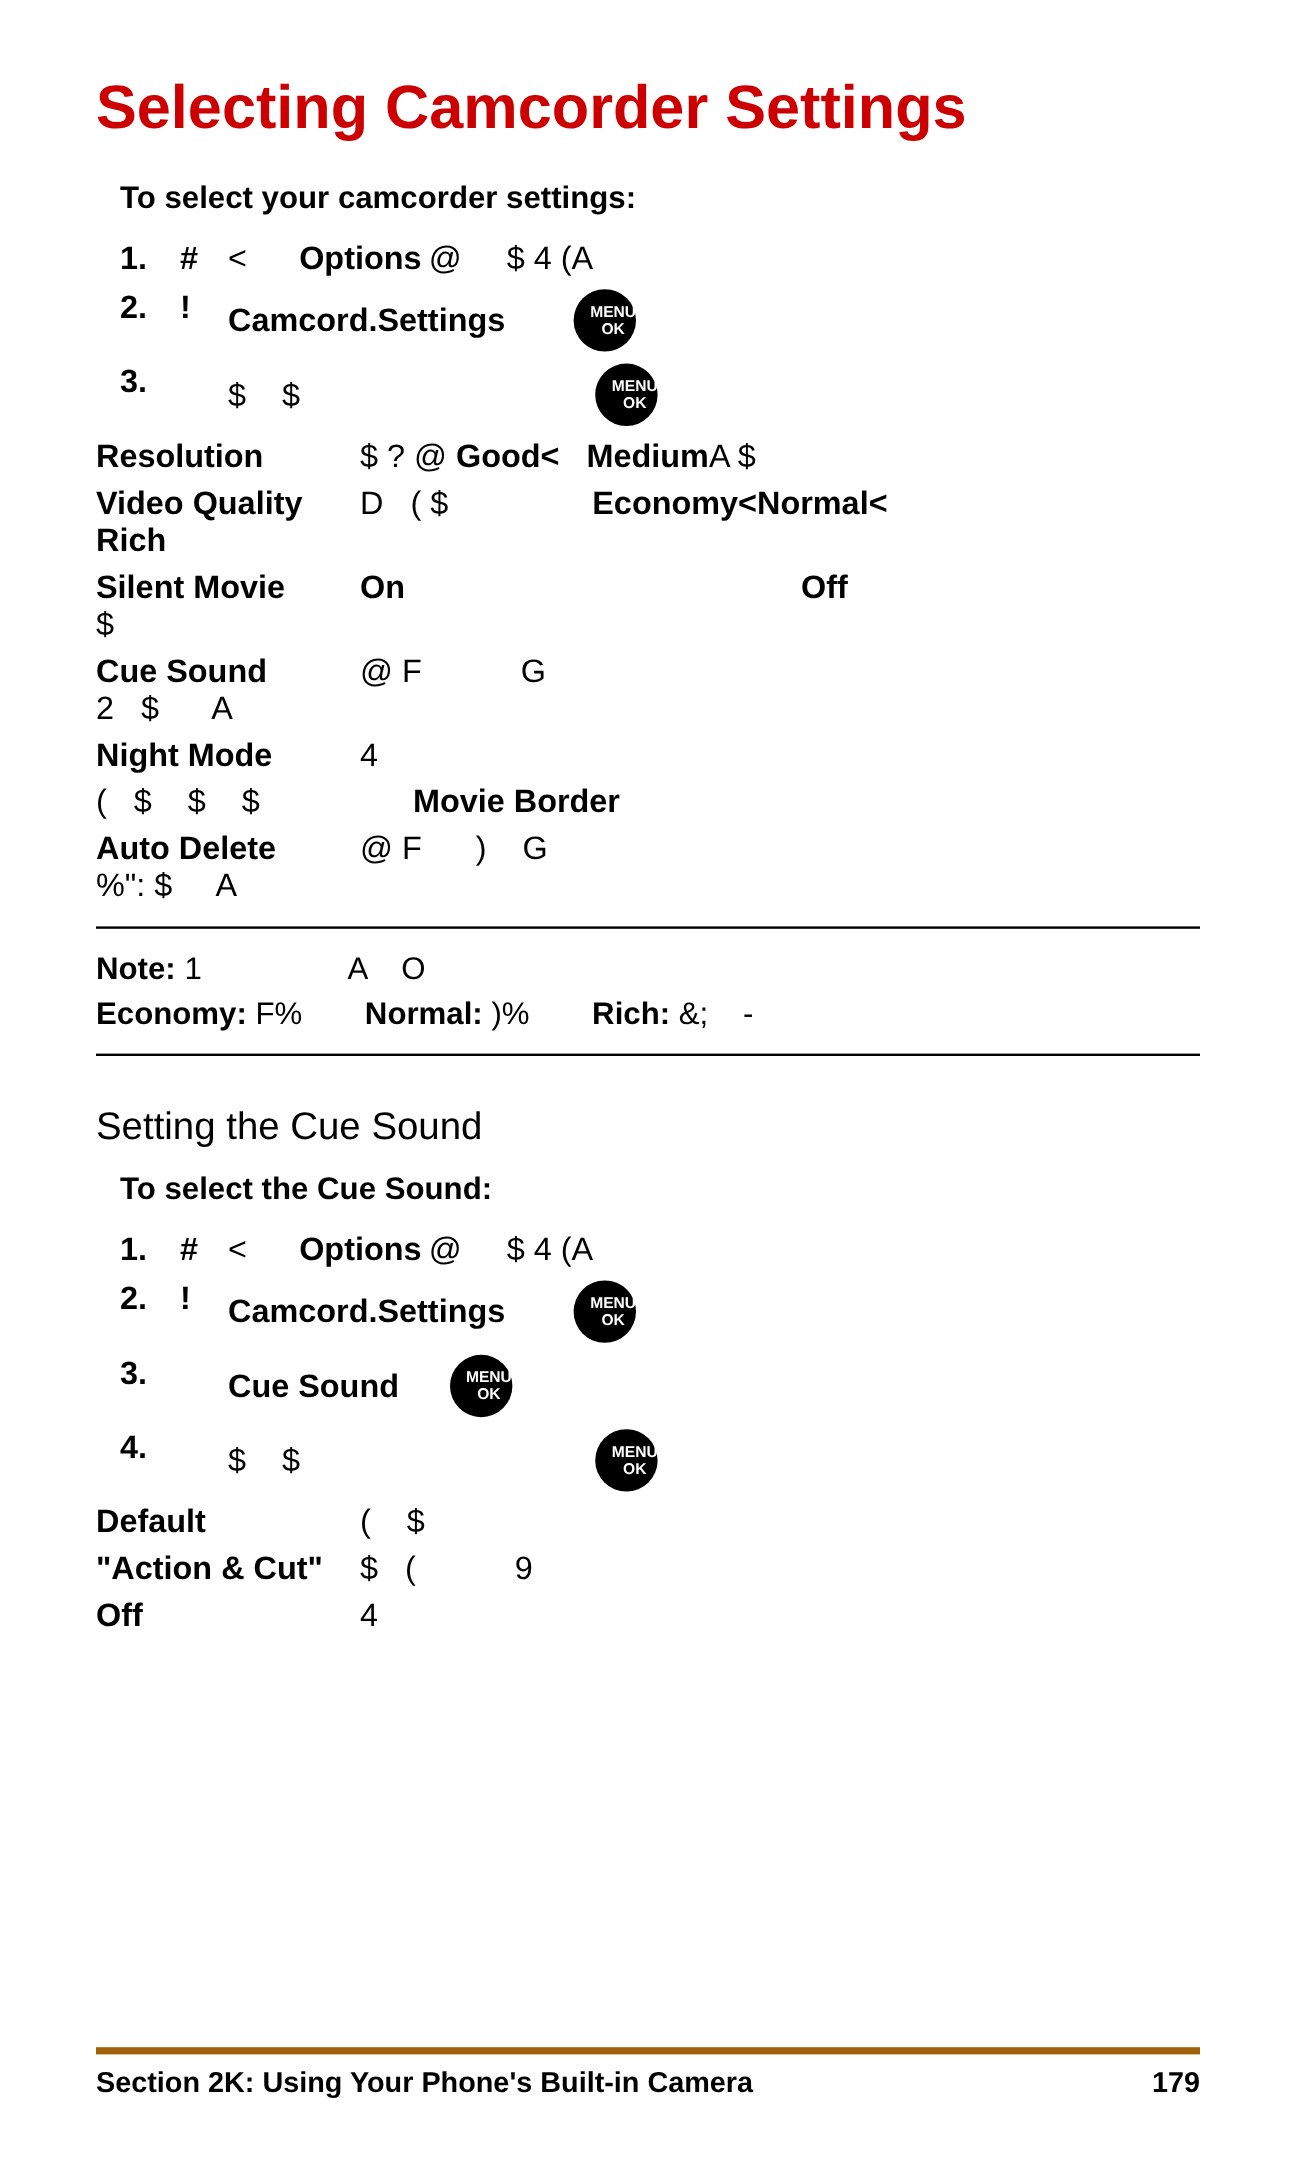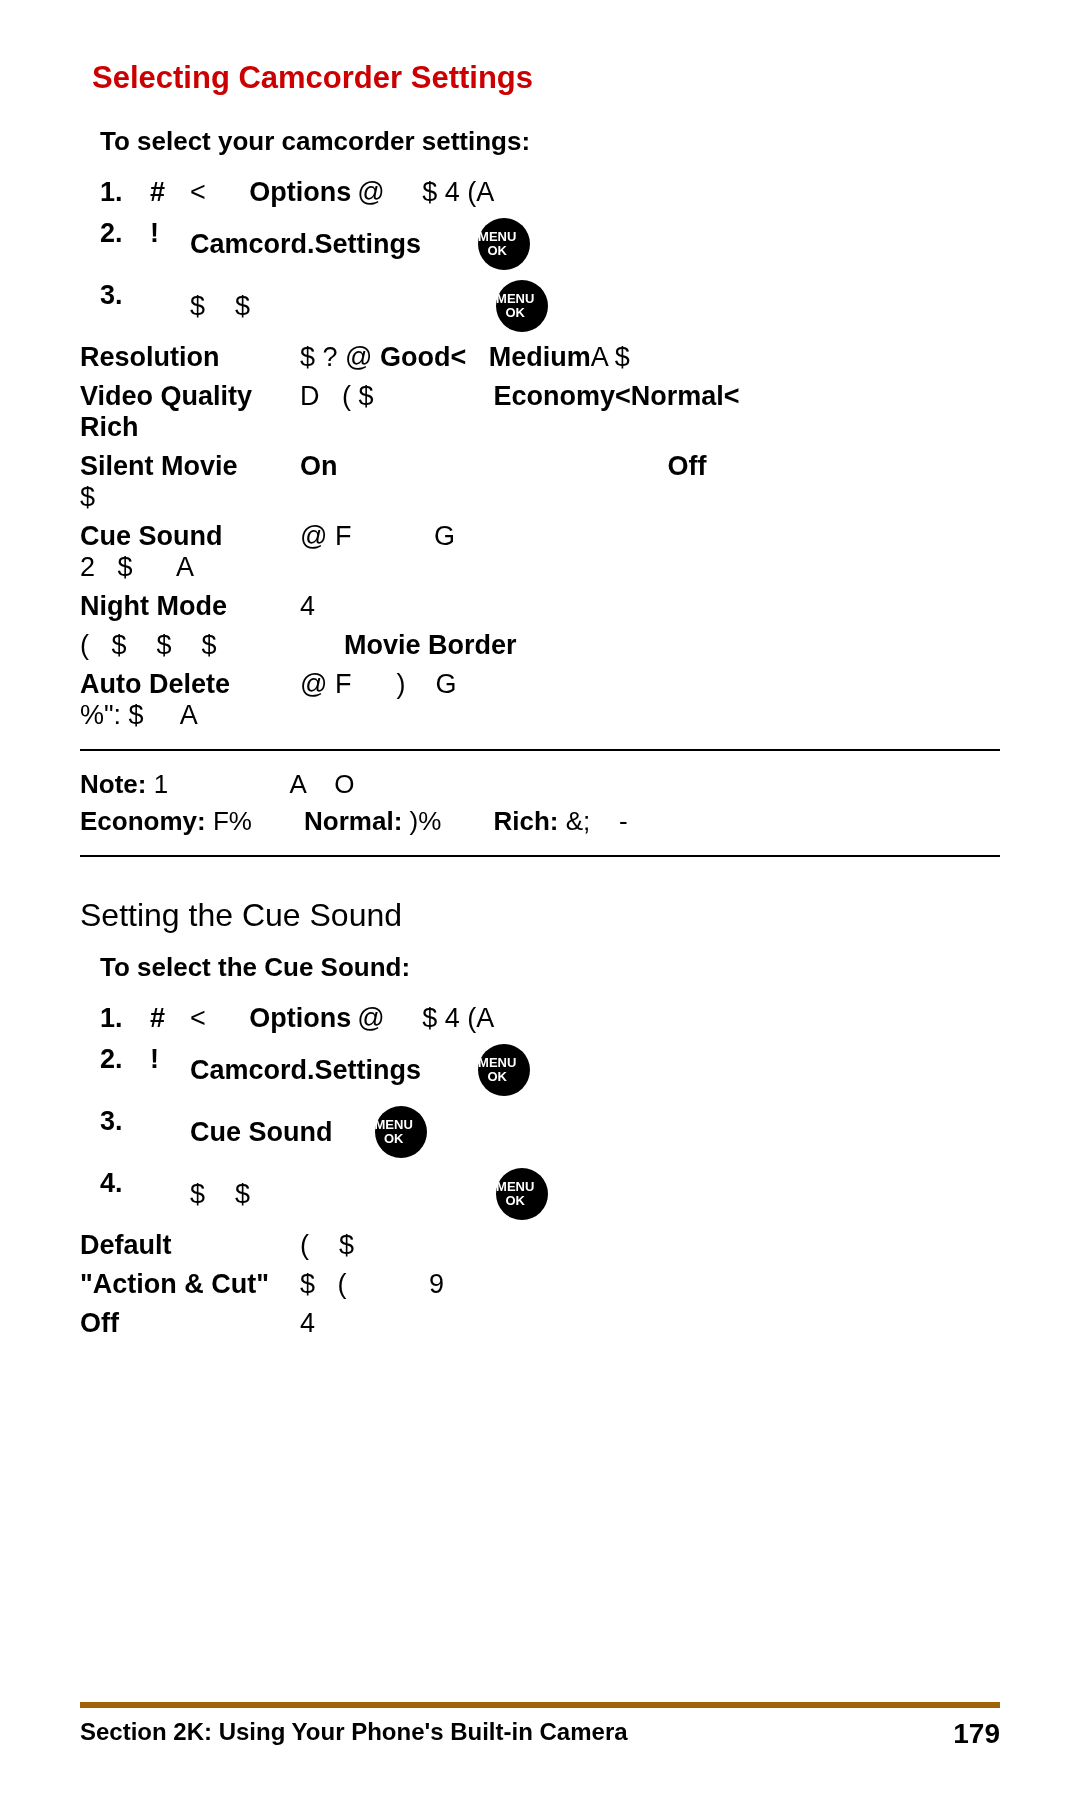--- a/index.html
+++ b/index.html
@@ -7,24 +7,23 @@
       width: 1080px;
       min-height: 1800px;
       background: #fff;
       font-family: Arial, Helvetica, sans-serif;
       font-size: 28px;
       color: #000;
       padding: 60px 80px 60px 80px;
     }
     .page-title {
       color: #cc0000;
-      font-size: 31px;
+      font-size: 51px;
       font-weight: bold;
       margin-bottom: 30px;
-      margin-left: 12px;
     }
     .section-intro {
       font-size: 26px;
       font-weight: bold;
       margin-bottom: 20px;
       margin-left: 20px;
     }
     .steps {
       margin-left: 20px;
       margin-bottom: 10px;
@@ -47,21 +46,21 @@
       flex: 1;
       display: flex;
       align-items: center;
       flex-wrap: wrap;
       gap: 6px;
     }
     .bold { font-weight: bold; }
     .menu-btn {
       display: inline-flex;
       align-items: center;
-      justify-content: flex-start;
+      justify-content: flex-end;
       width: 52px;
       height: 52px;
       background: #000;
       color: #fff;
       border-radius: 50%;
       font-size: 15px;
       font-weight: bold;
       line-height: 1;
       text-align: center;
       flex-shrink: 0;
@@ -119,21 +118,21 @@
       right: 80px;
       display: flex;
       justify-content: space-between;
       font-size: 24px;
       font-weight: bold;
       border-top: 6px solid #a16207;
       padding-top: 10px;
     }
     .page-num {
       font-weight: bold;
-      font-size: 28px;
+      font-size: 24px;
     }
   </style>
 </head>
 <body>
 
 <h1 class="page-title">Selecting Camcorder Settings</h1>
 
 <p class="section-intro">To select your camcorder settings:</p>
 
 <div class="steps">

